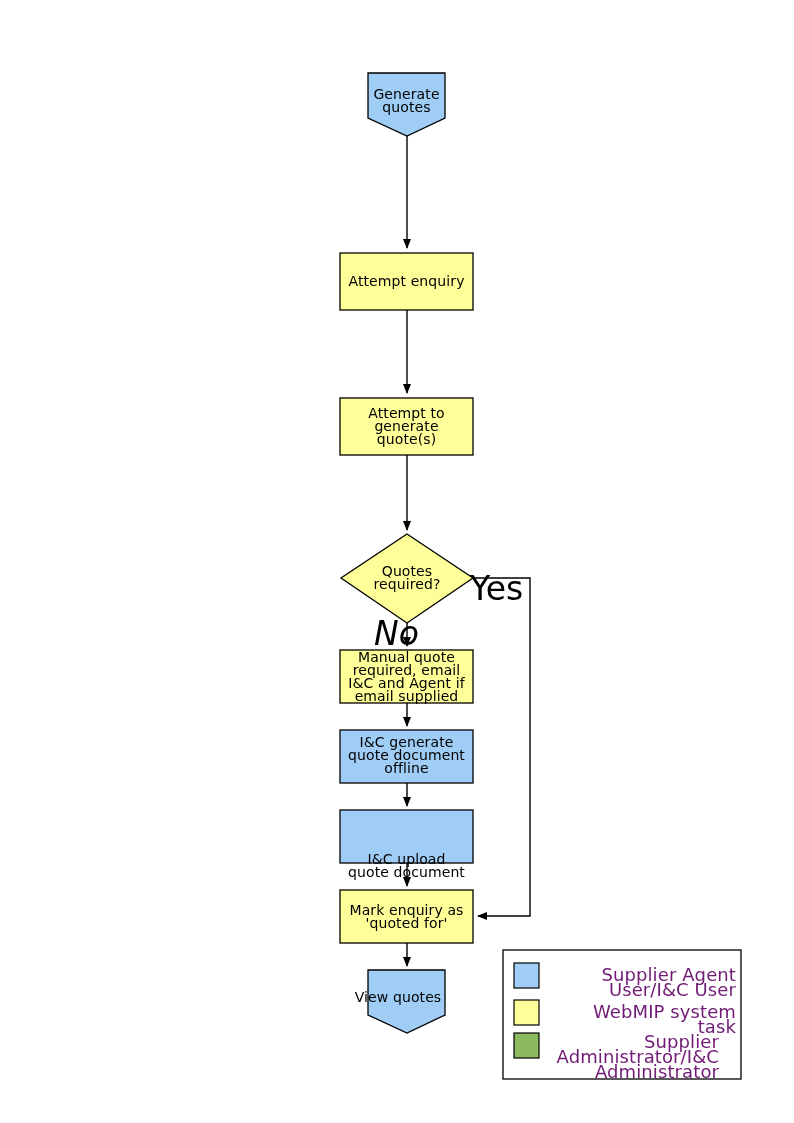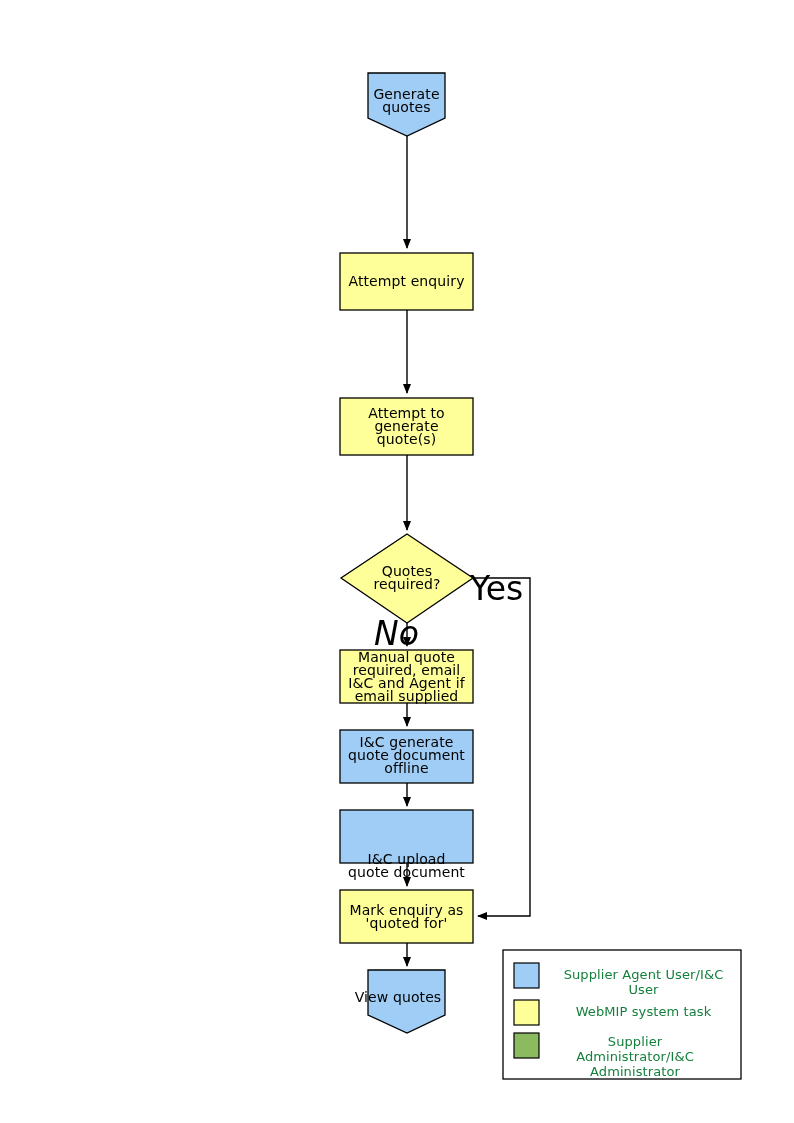--- a/index.html
+++ b/index.html
@@ -37,24 +37,24 @@
   }
   .edge-label {
     position: absolute;
     font-size: 33px;
     line-height: 25px;
     color: #000000;
     font-family: "DejaVu Sans", "Liberation Sans", sans-serif;
   }
   .legend-text {
     position: absolute;
-    font-size: 13px;
+    font-size: 18px;
     line-height: 15px;
-    color: #15803d;
-    text-align: center;
+    color: #701a75;
+    text-align: right;
     letter-spacing: 0.1px;
   }
 </style>
 </head>
 <body>
 
 <svg id="flow-canvas" viewBox="0 0 794 1123" xmlns="http://www.w3.org/2000/svg">
   <defs>
     <marker id="arrowhead" markerWidth="10" markerHeight="8" refX="9" refY="4" orient="auto" markerUnits="userSpaceOnUse">
       <path d="M0,0 L10,4 L0,8 z" fill="#000000"></path>

